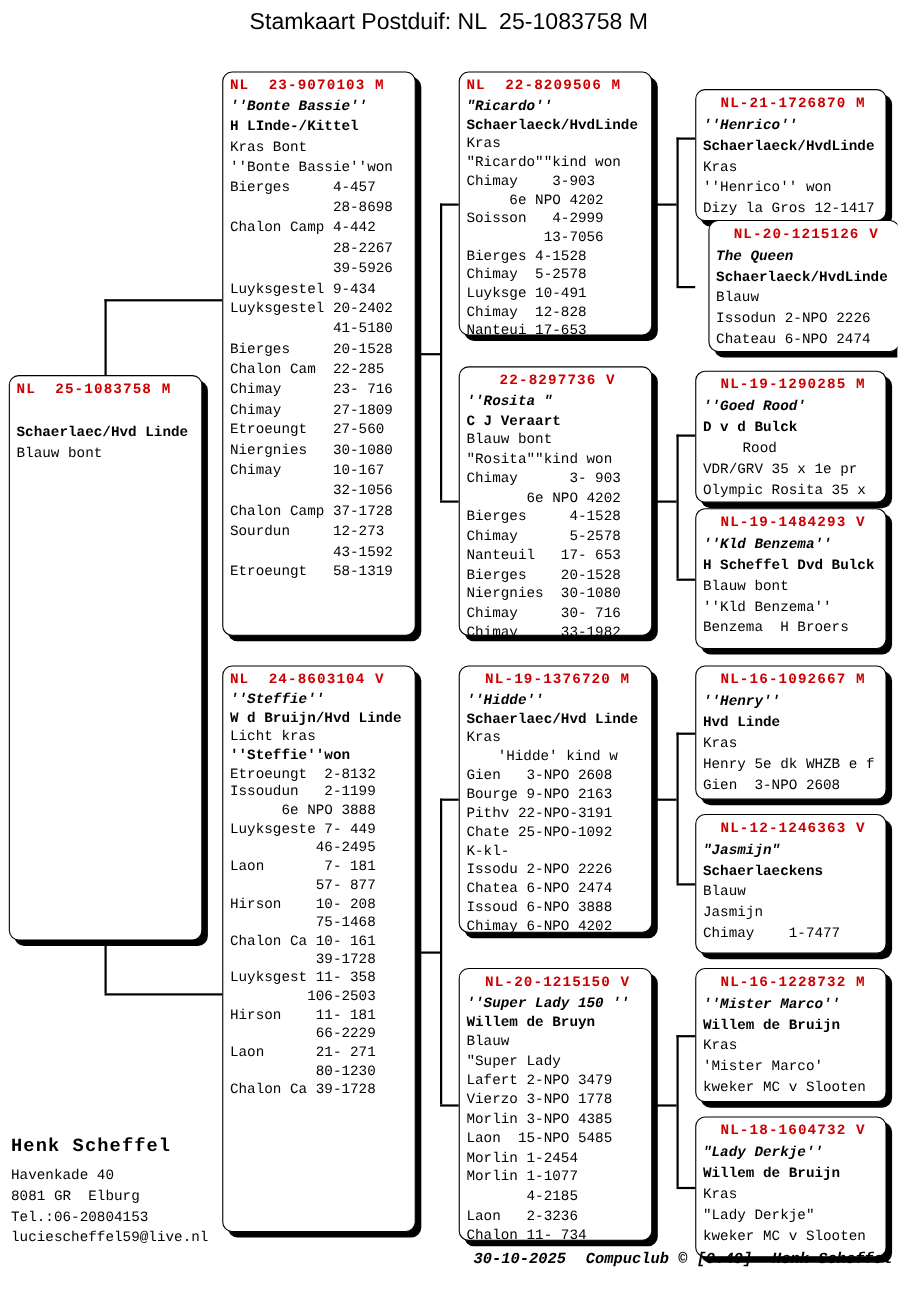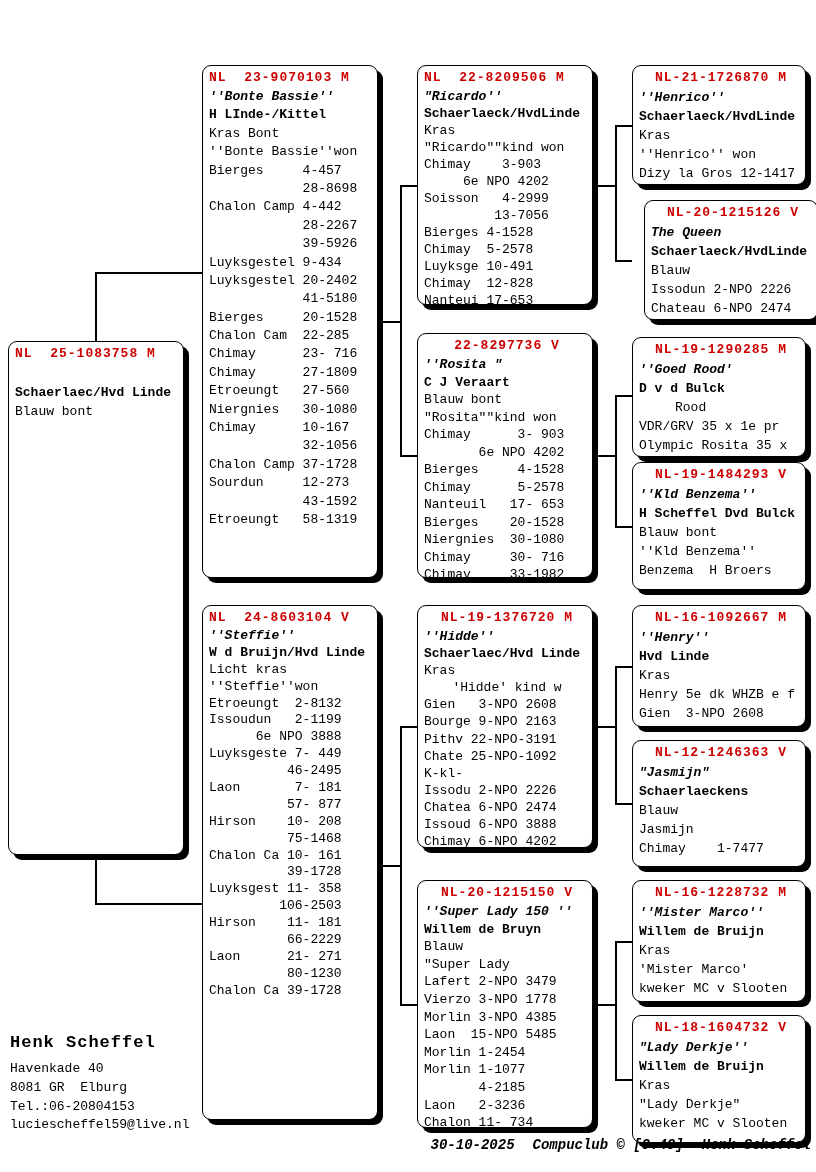--- a/index.html
+++ b/index.html
@@ -24,20 +24,21 @@
   #breeder-email{position:absolute;left:10px;top:1117px;font-size:13px;color:#000;white-space:pre;}
   #footer{position:absolute;top:1137px;right:5px;font-size:14px;font-weight:bold;
           font-style:italic;color:#000;white-space:pre;}
   #footer span{margin-left:18px;}
   #footer span:first-child{margin-left:0;}
 </style>
 </head>
 <body>
 
 <div id="page">
+  <div id="title">Stamkaart Postduif: NL  25-1083758 M</div>
   <div id="tree">
       <div class="cl" style="left: 95px; top: 272px; width: 1.5px; height: 69px;"></div>
       <div class="cl" style="left: 95px; top: 272px; width: 107px; height: 1.5px;"></div>
       <div class="cl" style="left: 95px; top: 855px; width: 1.5px; height: 48px;"></div>
       <div class="cl" style="left: 95px; top: 903px; width: 107px; height: 1.5px;"></div>
       <div class="cl" style="left: 378px; top: 321px; width: 22px; height: 1.5px;"></div>
       <div class="cl" style="left: 400px; top: 185px; width: 1.5px; height: 270px;"></div>
       <div class="cl" style="left: 400px; top: 185px; width: 17px; height: 1.5px;"></div>
       <div class="cl" style="left: 400px; top: 455px; width: 17px; height: 1.5px;"></div>
       <div class="cl" style="left: 378px; top: 865px; width: 22px; height: 1.5px;"></div>
@@ -91,21 +92,21 @@
         <div class="ln" style="height: 18.4px; line-height: 18.4px;">Chalon Camp 37-1728</div>
         <div class="ln" style="height: 18.4px; line-height: 18.4px;">Sourdun     12-273</div>
         <div class="ln" style="height: 18.4px; line-height: 18.4px;">            43-1592</div>
         <div class="ln" style="height: 18.4px; line-height: 18.4px;">Etroeungt   58-1319</div>
       </div>
       <div class="box" style="left: 202px; top: 605px; width: 176px; height: 515px;">
         <div class="hdr">NL  24-8603104 V</div>
         <div class="ln bi" style="height: 16.9px; line-height: 16.9px;">''Steffie''</div>
         <div class="ln b" style="height: 16.9px; line-height: 16.9px;">W d Bruijn/Hvd Linde</div>
         <div class="ln" style="height: 16.9px; line-height: 16.9px;">Licht kras</div>
-        <div class="ln" style="height: 16.9px; line-height: 16.9px;">''Steffie''won</div>
+        <div class="ln" style="height: 16.9px; line-height: 16.9px; font-weight: bold;">''Steffie''won</div>
         <div class="ln" style="height: 16.9px; line-height: 16.9px;">Etroeungt  2-8132</div>
         <div class="ln" style="height: 16.9px; line-height: 16.9px;">Issoudun   2-1199</div>
         <div class="ln" style="height: 16.9px; line-height: 16.9px;">      6e NPO 3888</div>
         <div class="ln" style="height: 16.9px; line-height: 16.9px;">Luyksgeste 7- 449</div>
         <div class="ln" style="height: 16.9px; line-height: 16.9px;">          46-2495</div>
         <div class="ln" style="height: 16.9px; line-height: 16.9px;">Laon       7- 181</div>
         <div class="ln" style="height: 16.9px; line-height: 16.9px;">          57- 877</div>
         <div class="ln" style="height: 16.9px; line-height: 16.9px;">Hirson    10- 208</div>
         <div class="ln" style="height: 16.9px; line-height: 16.9px;">          75-1468</div>
         <div class="ln" style="height: 16.9px; line-height: 16.9px;">Chalon Ca 10- 161</div>
@@ -175,21 +176,21 @@
         <div class="ln" style="height: 17.6px; line-height: 17.6px;">Lafert 2-NPO 3479</div>
         <div class="ln" style="height: 17.6px; line-height: 17.6px;">Vierzo 3-NPO 1778</div>
         <div class="ln" style="height: 17.6px; line-height: 17.6px;">Morlin 3-NPO 4385</div>
         <div class="ln" style="height: 17.6px; line-height: 17.6px;">Laon  15-NPO 5485</div>
         <div class="ln" style="height: 17.6px; line-height: 17.6px;">Morlin 1-2454</div>
         <div class="ln" style="height: 17.6px; line-height: 17.6px;">Morlin 1-1077</div>
         <div class="ln" style="height: 17.6px; line-height: 17.6px;">       4-2185</div>
         <div class="ln" style="height: 17.6px; line-height: 17.6px;">Laon   2-3236</div>
         <div class="ln" style="height: 17.6px; line-height: 17.6px;">Chalon 11- 734</div>
       </div>
-      <div class="box" style="left: 632px; top: 65px; width: 174px; height: 120px;">
+      <div class="box" style="left: 632px; top: 81px; width: 174px; height: 120px;">
         <div class="hdr c">NL-21-1726870 M</div>
         <div class="ln bi" style="height: 19px; line-height: 19px;">''Henrico''</div>
         <div class="ln b" style="height: 19px; line-height: 19px;">Schaerlaeck/HvdLinde</div>
         <div class="ln" style="height: 19px; line-height: 19px;">Kras</div>
         <div class="ln" style="height: 19px; line-height: 19px;">''Henrico'' won</div>
         <div class="ln" style="height: 19px; line-height: 19px;">Dizy la Gros 12-1417</div>
       </div>
       <div class="box" style="left: 632px; top: 200px; width: 174px; height: 120px; margin-left: 12px;">
         <div class="hdr c">NL-20-1215126 V</div>
         <div class="ln bi" style="height: 19px; line-height: 19px;">The Queen</div>

